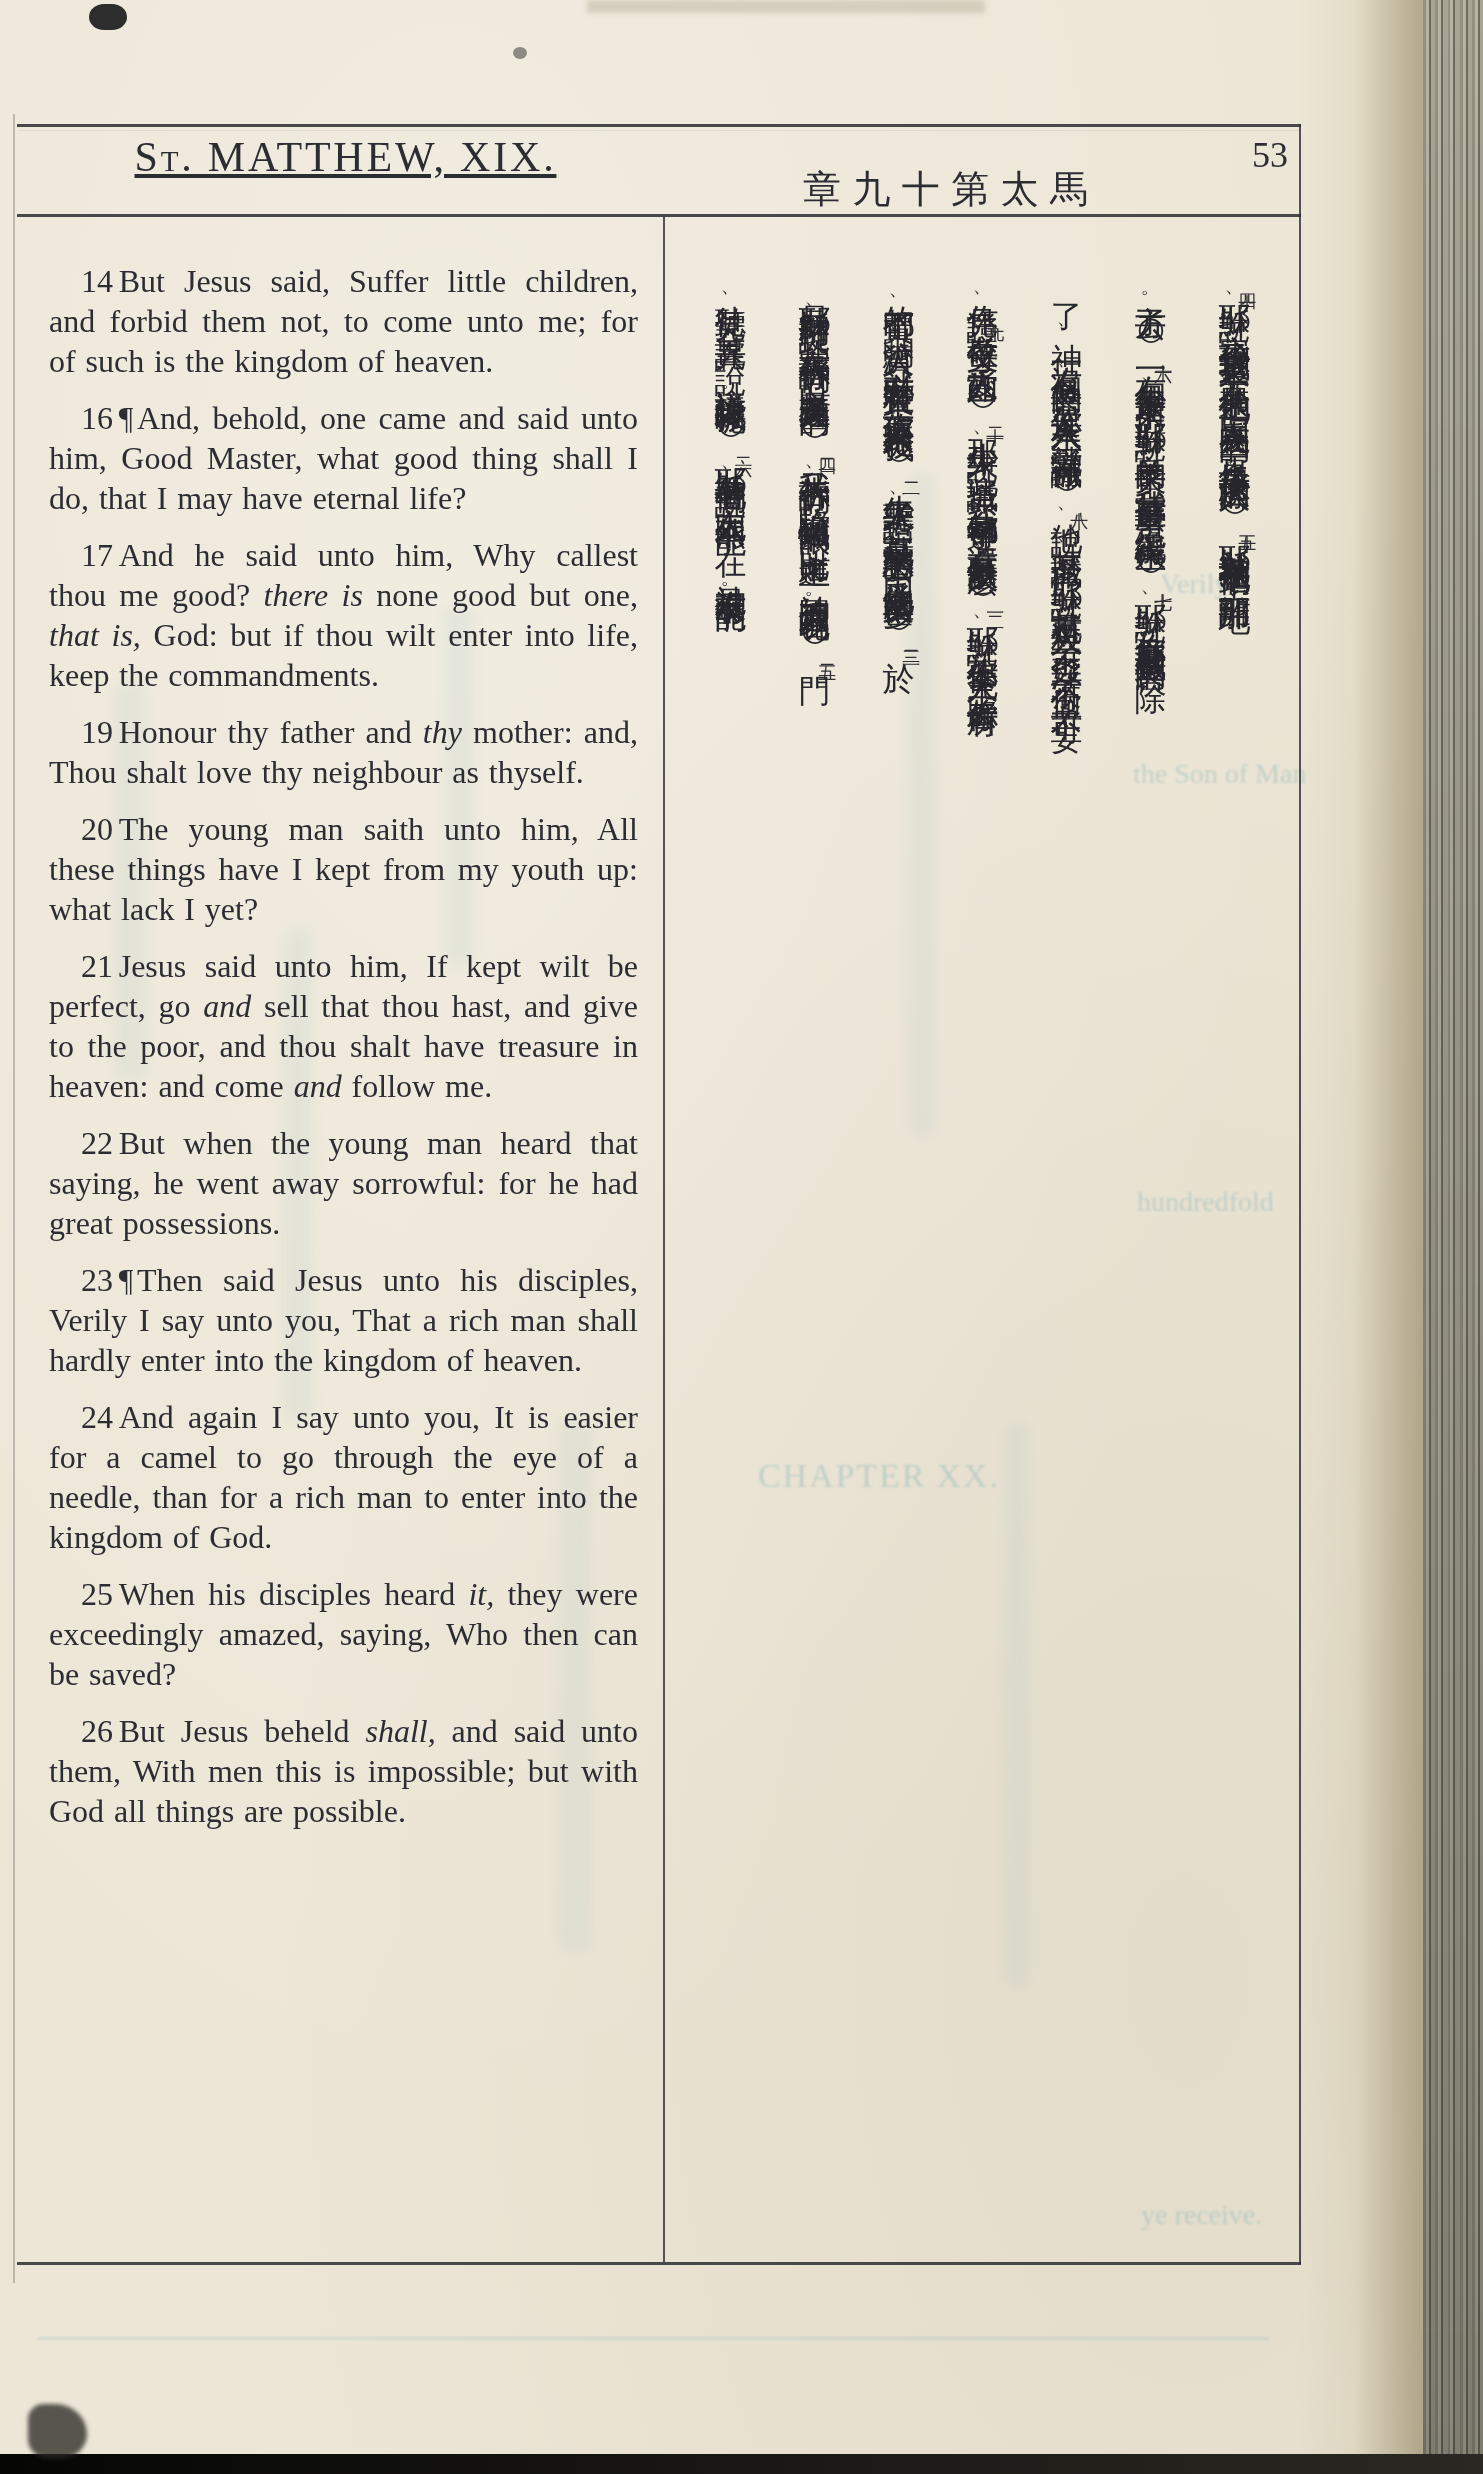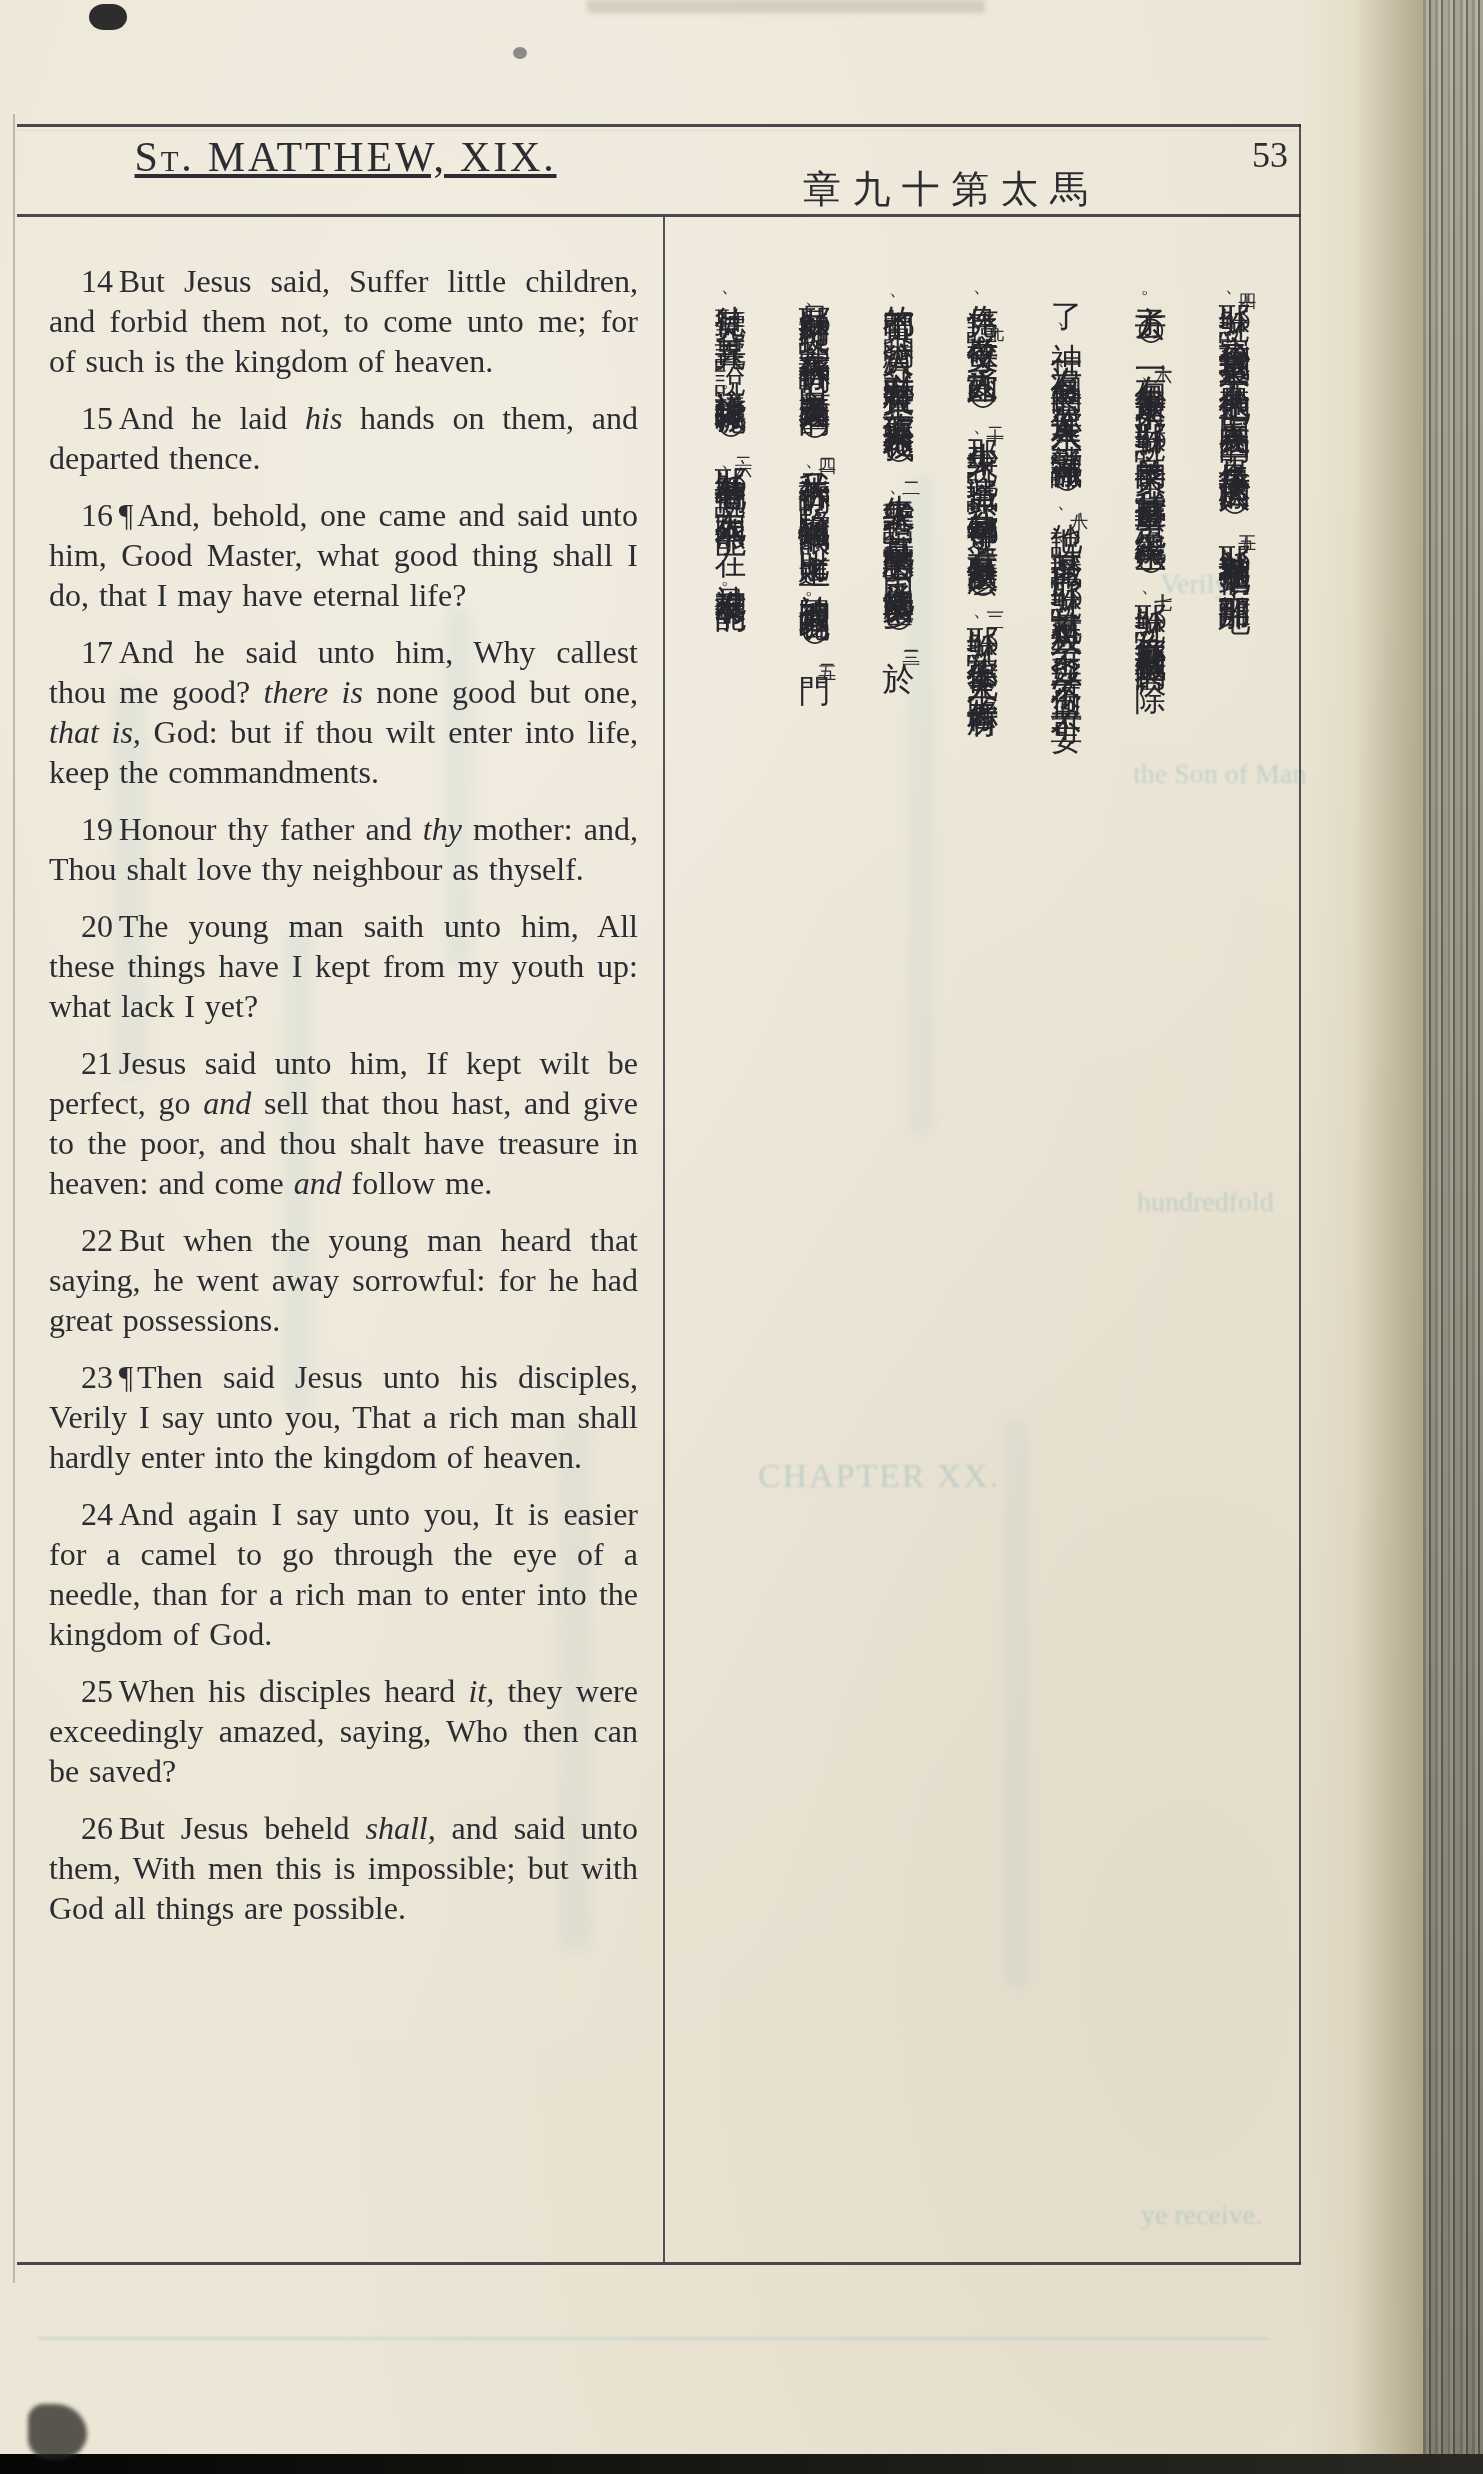--- a/index.html
+++ b/index.html
@@ -138,21 +138,20 @@
   <div class="right-border"></div>
   <div class="left-edge"></div>
 
   <div class="head-left">St. MATTHEW, XIX.</div>
   <div class="head-right">章九十第太馬</div>
   <div class="page-num">53</div>
 
   <div class="english-col">
     <div>
         <p class="verse"><span class="vnum">14</span><span>But Jesus said, Suffer little children, and forbid them not, to come unto me; for of such is the kingdom of heaven.</span></p>
-        <p class="verse"><span class="vnum">15</span><span>And he laid </span><i>his</i><span> hands on them, and departed thence.</span></p>
         <p class="verse"><span class="vnum">16</span><span class="pilcrow">¶</span><span>And, behold, one came and said unto him, Good Master, what good thing shall I do, that I may have eternal life?</span></p>
         <p class="verse"><span class="vnum">17</span><span>And he said unto him, Why callest thou me good? </span><i>there is</i><span> none good but one, </span><i>that is,</i><span> God: but if thou wilt enter into life, keep the commandments.</span></p>
         <p class="verse"><span class="vnum">19</span><span>Honour thy father and </span><i>thy</i><span> mother: and, Thou shalt love thy neighbour as thyself.</span></p>
         <p class="verse"><span class="vnum">20</span><span>The young man saith unto him, All these things have I kept from my youth up: what lack I yet?</span></p>
         <p class="verse"><span class="vnum">21</span><span>Jesus said unto him, If kept wilt be perfect, go </span><i>and</i><span> sell that thou hast, and give to the poor, and thou shalt have treasure in heaven: and come </span><i>and</i><span> follow me.</span></p>
         <p class="verse"><span class="vnum">22</span><span>But when the young man heard that saying, he went away sorrowful: for he had great possessions.</span></p>
         <p class="verse"><span class="vnum">23</span><span class="pilcrow">¶</span><span>Then said Jesus unto his disciples, Verily I say unto you, That a rich man shall hardly enter into the kingdom of heaven.</span></p>
         <p class="verse"><span class="vnum">24</span><span>And again I say unto you, It is easier for a camel to go through the eye of a needle, than for a rich man to enter into the kingdom of God.</span></p>
         <p class="verse"><span class="vnum">25</span><span>When his disciples heard </span><i>it,</i><span> they were exceedingly amazed, saying, Who then can be saved?</span></p>
         <p class="verse"><span class="vnum">26</span><span>But Jesus beheld </span><i>shall,</i><span> and said unto them, With men this is impossible; but with God all things are possible.</span></p>

